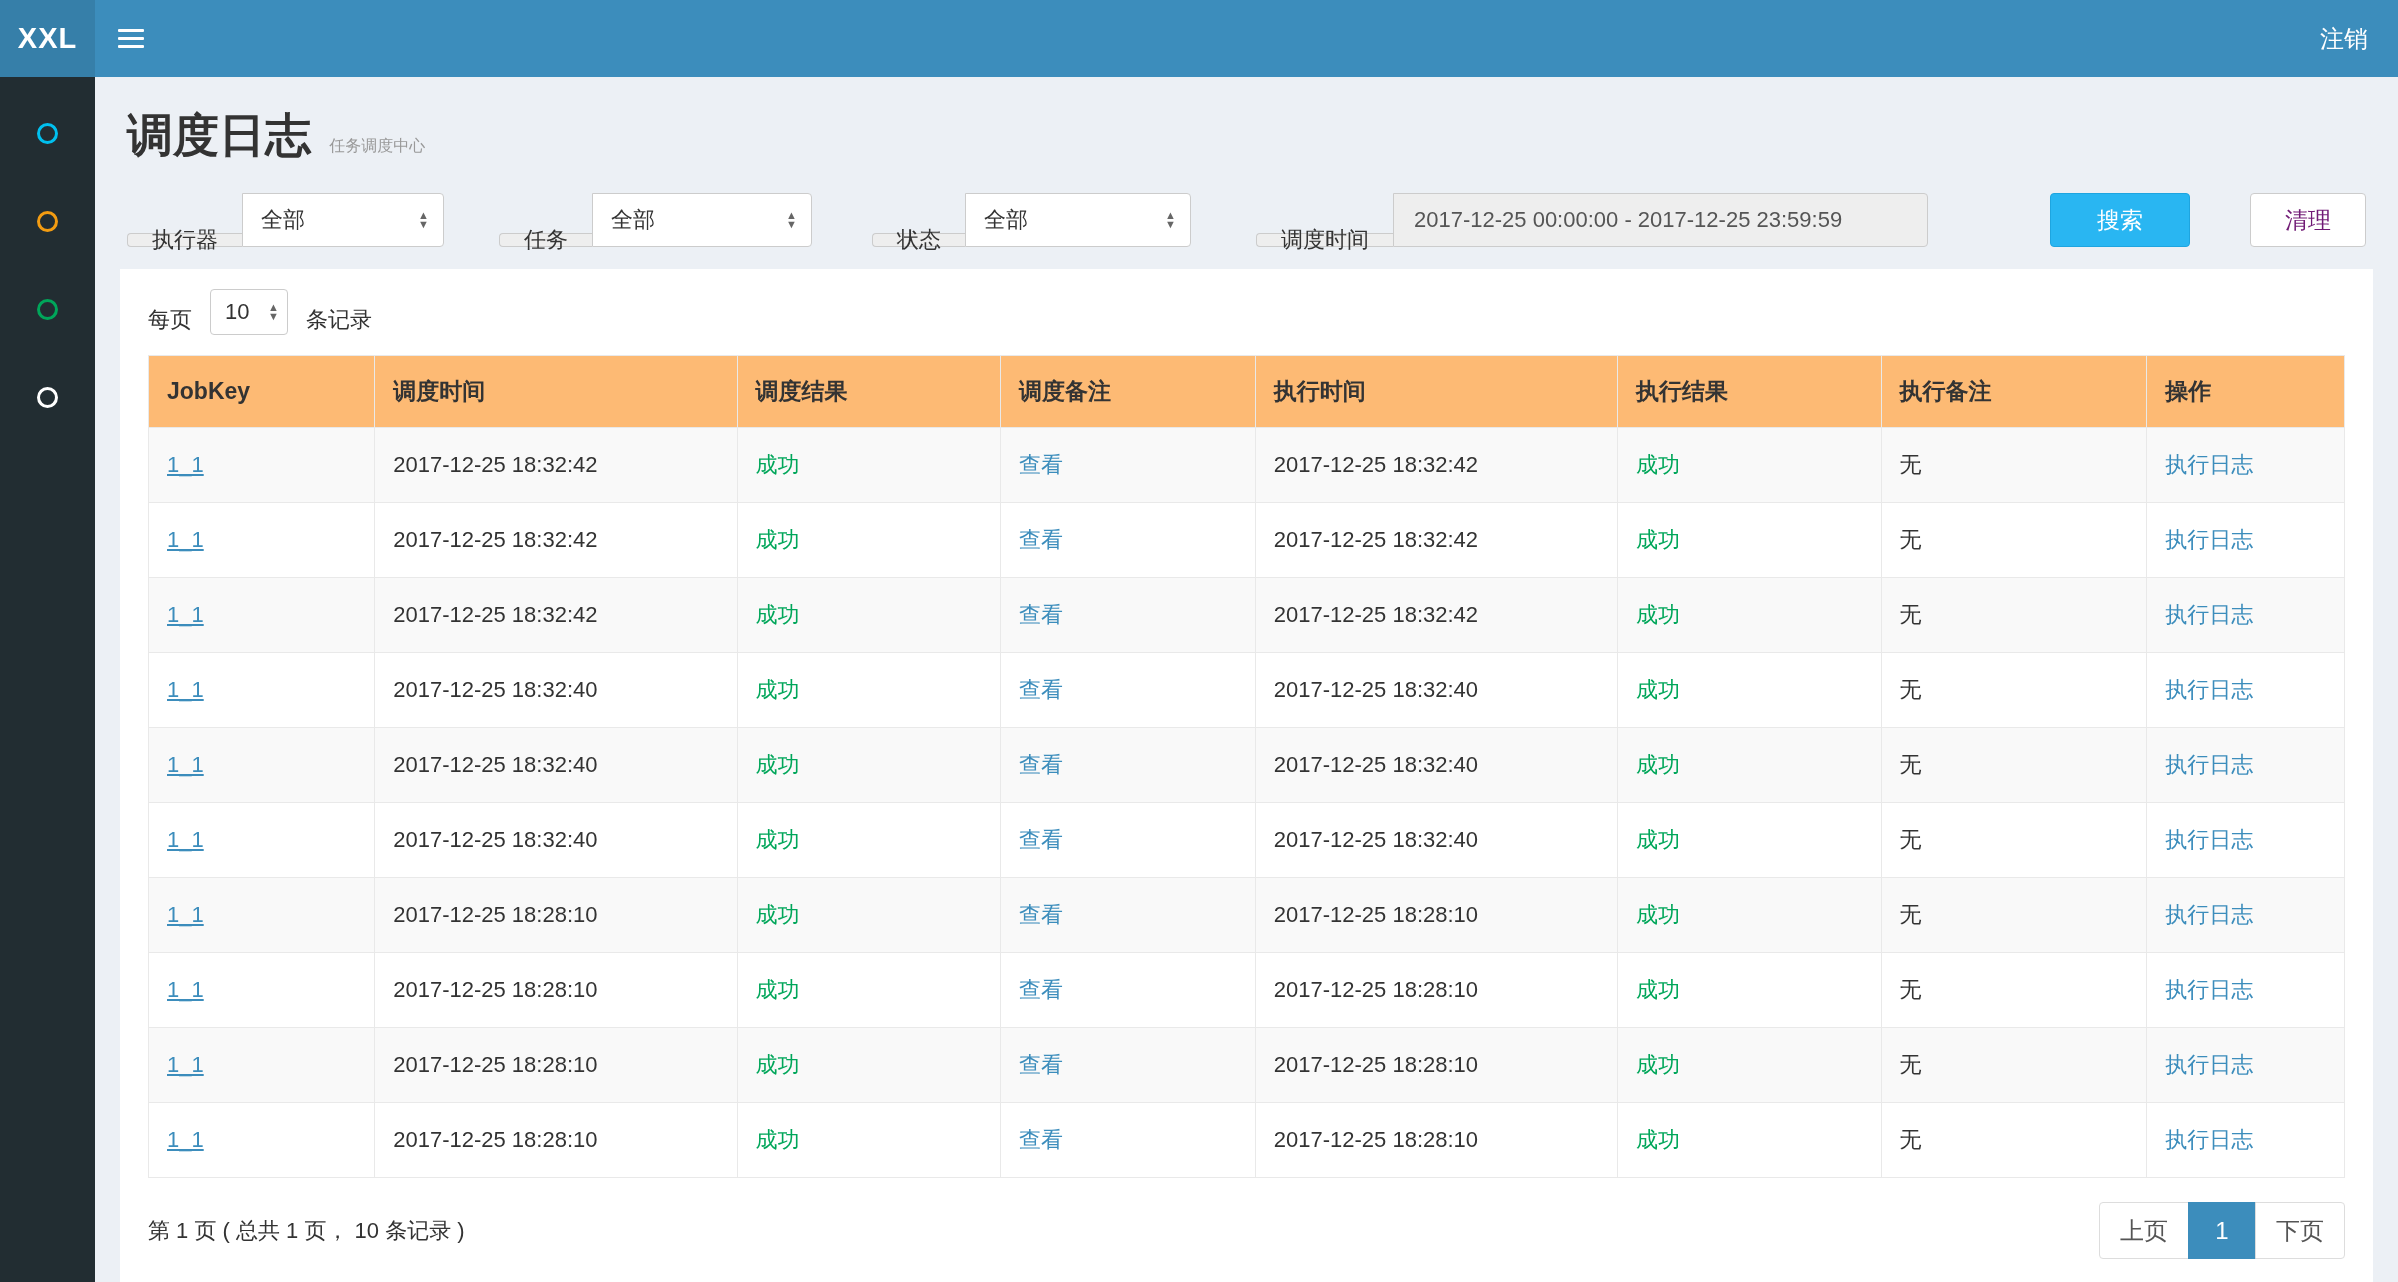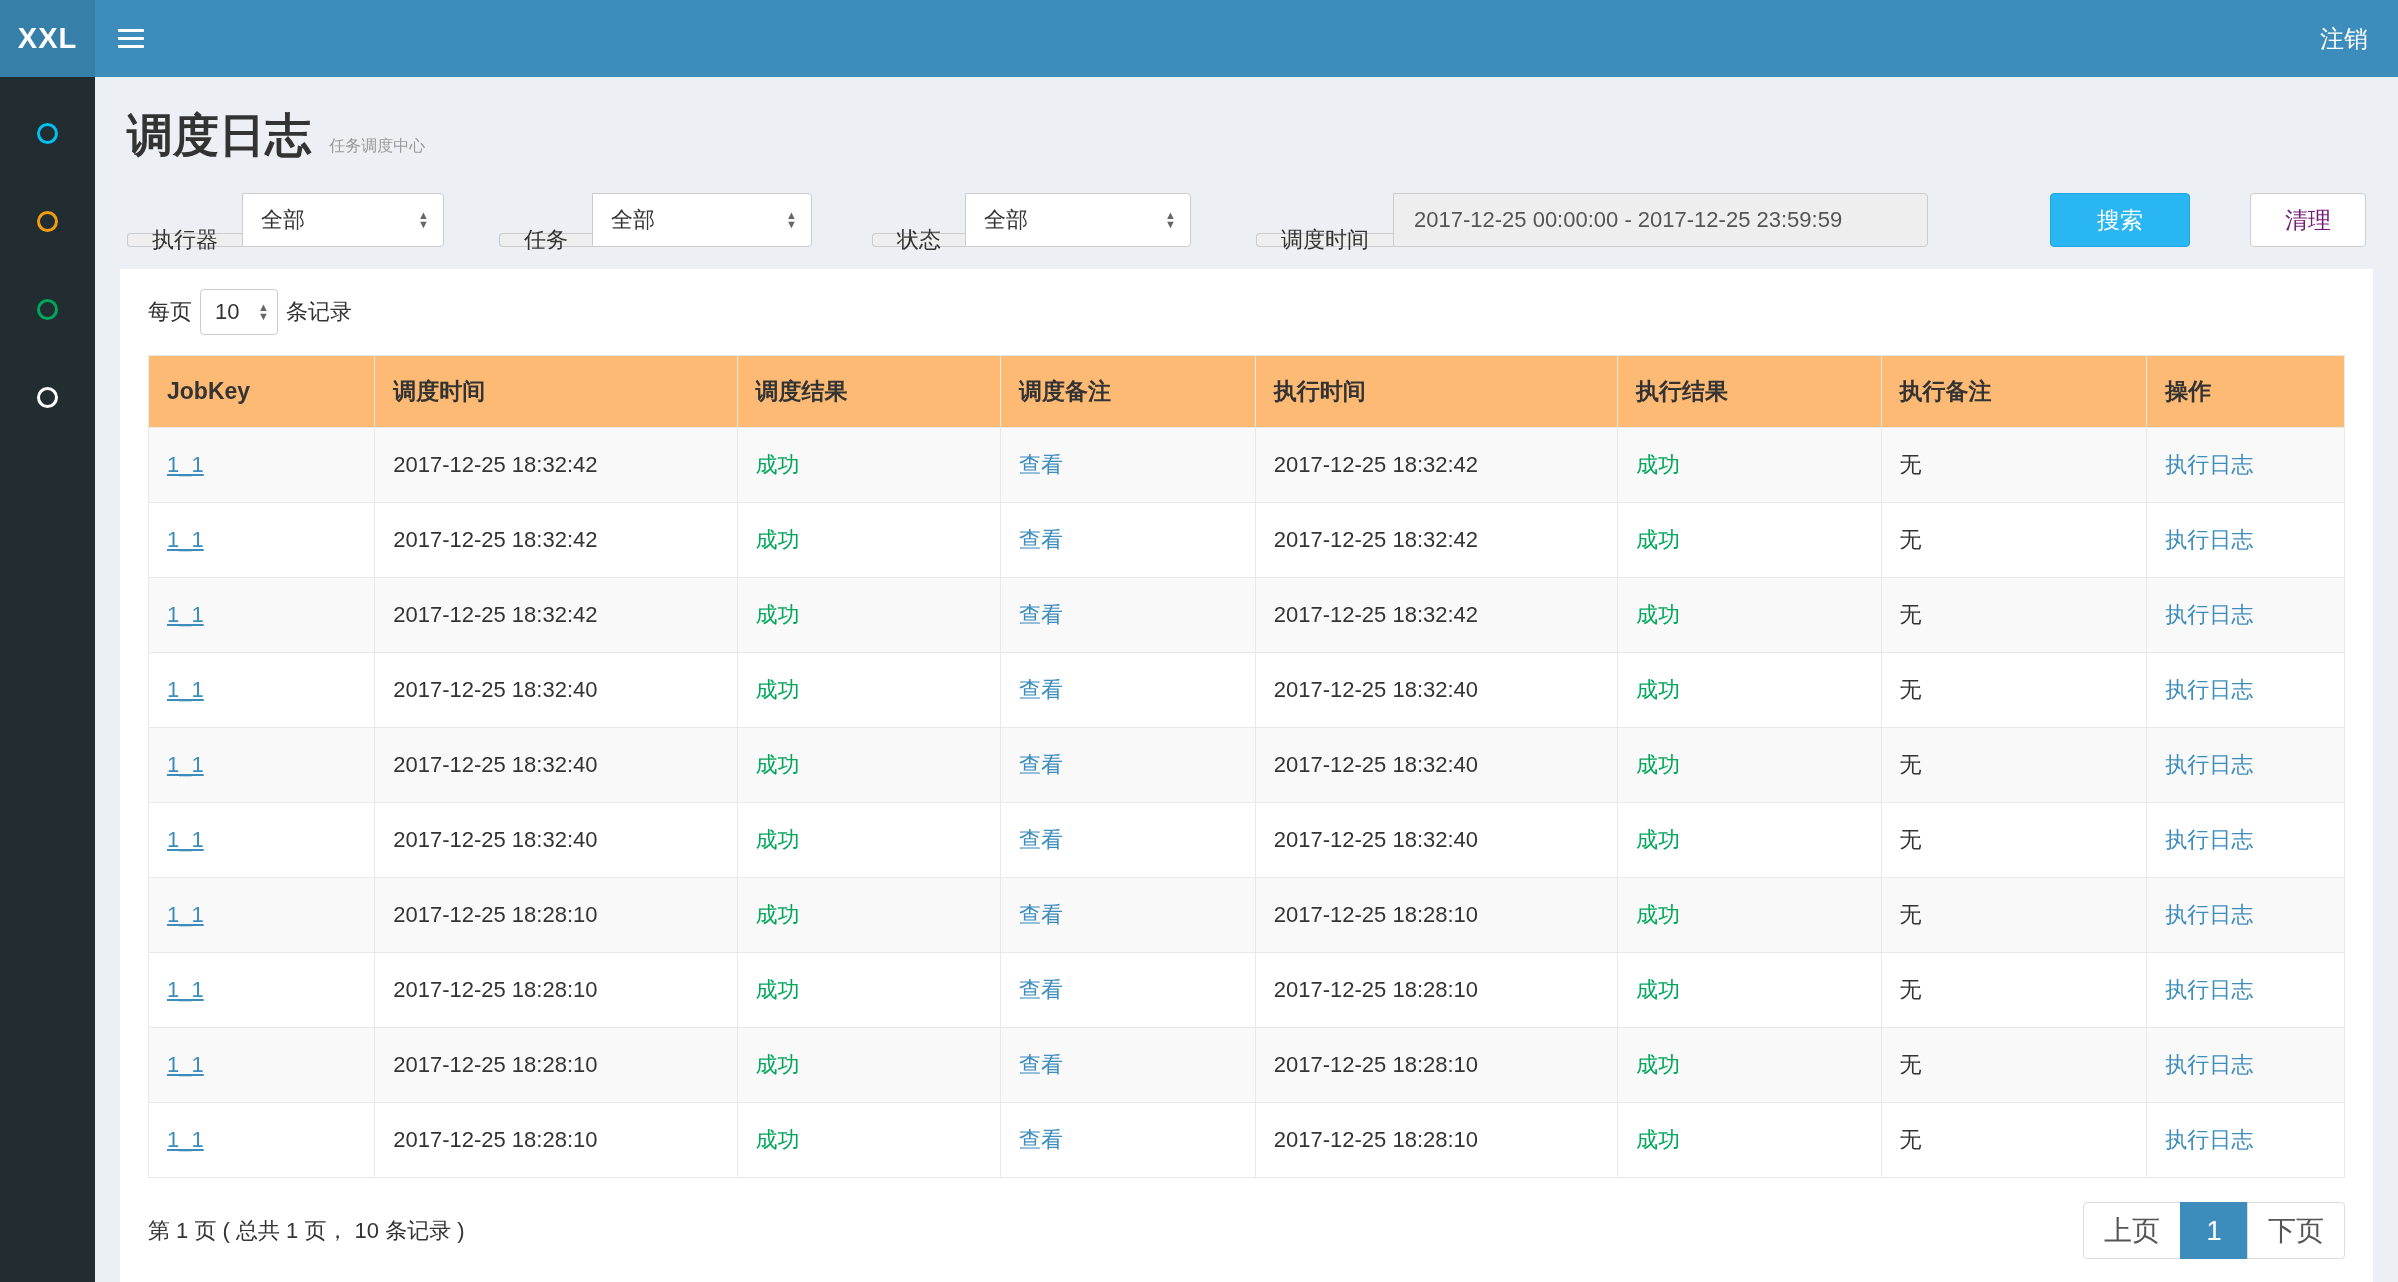--- a/index.html
+++ b/index.html
@@ -68,21 +68,21 @@
     border-radius: 0 4px 4px 0; color: #555; font-size: 22px;
     padding: 0 20px; font-family: "Liberation Sans", "DejaVu Sans", sans-serif;
   }
   .btn { height: 54px; border-radius: 4px; font-size: 23px; cursor: pointer;
          font-family: "Liberation Sans", "DejaVu Sans", sans-serif; }
   .btn-search { margin-left: auto; width: 140px; background: #29b6f2; border: 1px solid #1ea5e0; color: #fff; }
   .btn-clear { margin-left: 60px; width: 116px; background: #fff; border: 1px solid #ccc; color: #701a75; }
 
   
   .box { margin: 22px 25px 0 25px; background: #fff; padding: 20px 28px 24px 28px; min-height: 995px; }
-  .page-size { display: flex; align-items: center; gap: 8px; margin-bottom: 20px; }
+  .page-size { display: flex; align-items: flex-end; gap: 18px; margin-bottom: 20px; }
   .small-select {
     height: 46px; width: 78px; border: 1px solid #ccc; border-radius: 4px;
     background: #fff; display: flex; align-items: center; justify-content: space-between;
     padding: 0 8px 0 14px; cursor: pointer;
   }
 
   
   table { width: 100%; border-collapse: collapse; }
   th, td { border: 1px solid #e9e9e9; text-align: left; padding: 0 18px; }
   th { height: 72px; font-size: 23px; font-weight: bold; background: #fdba74; }
@@ -101,21 +101,21 @@
   .jobkey { text-decoration: underline; text-align: center; }
   .success { color: #00a65a; }
 
   
   .table-footer { display: flex; align-items: center; justify-content: space-between; margin-top: 24px; }
   .summary { font-size: 22px; color: #333; }
   .pagination { display: flex; }
   .page-btn {
     min-width: 68px; height: 57px; padding: 0 20px; margin-left: -1px;
     display: flex; align-items: center; justify-content: center;
-    background: #fff; border: 1px solid #ddd; color: #555; font-size: 28px; cursor: pointer;
+    background: #fff; border: 1px solid #ddd; color: #555; font-size: 24px; cursor: pointer;
   }
   .page-btn:first-child { border-radius: 4px 0 0 4px; margin-left: 0; }
   .page-btn:last-child { border-radius: 0 4px 4px 0; }
   .page-btn.active { background: #3c8dbc; border-color: #3c8dbc; color: #fff; }
 </style>
 </head>
 <body>
 
 <div class="navbar">
   <div class="logo">XXL</div>

